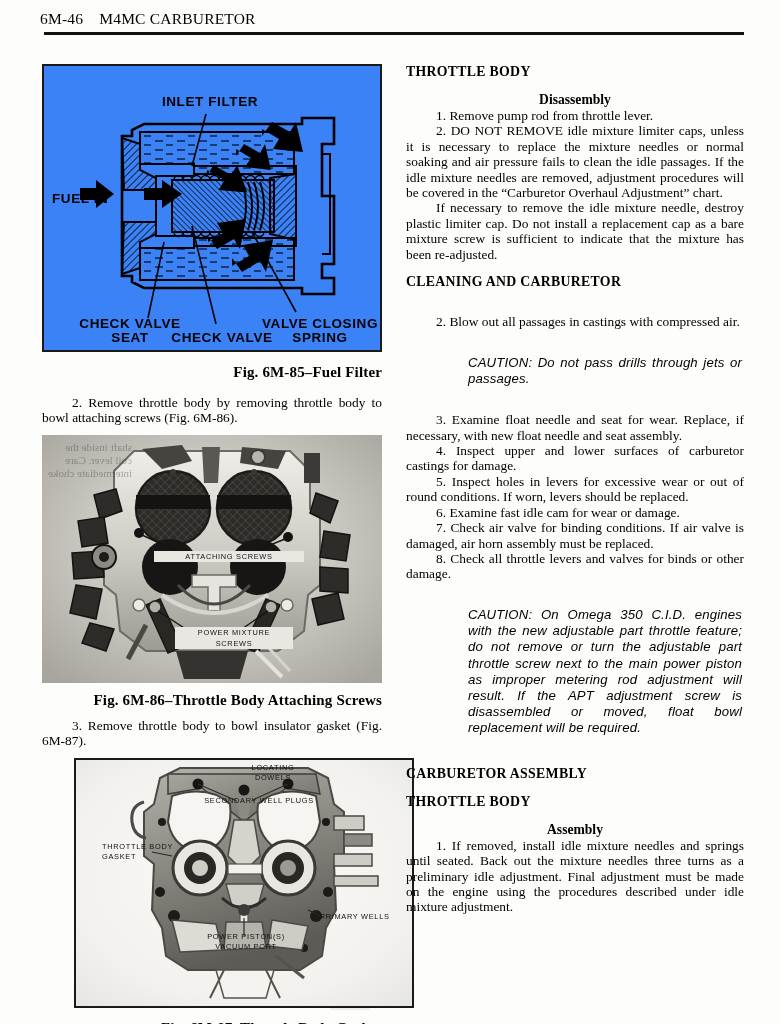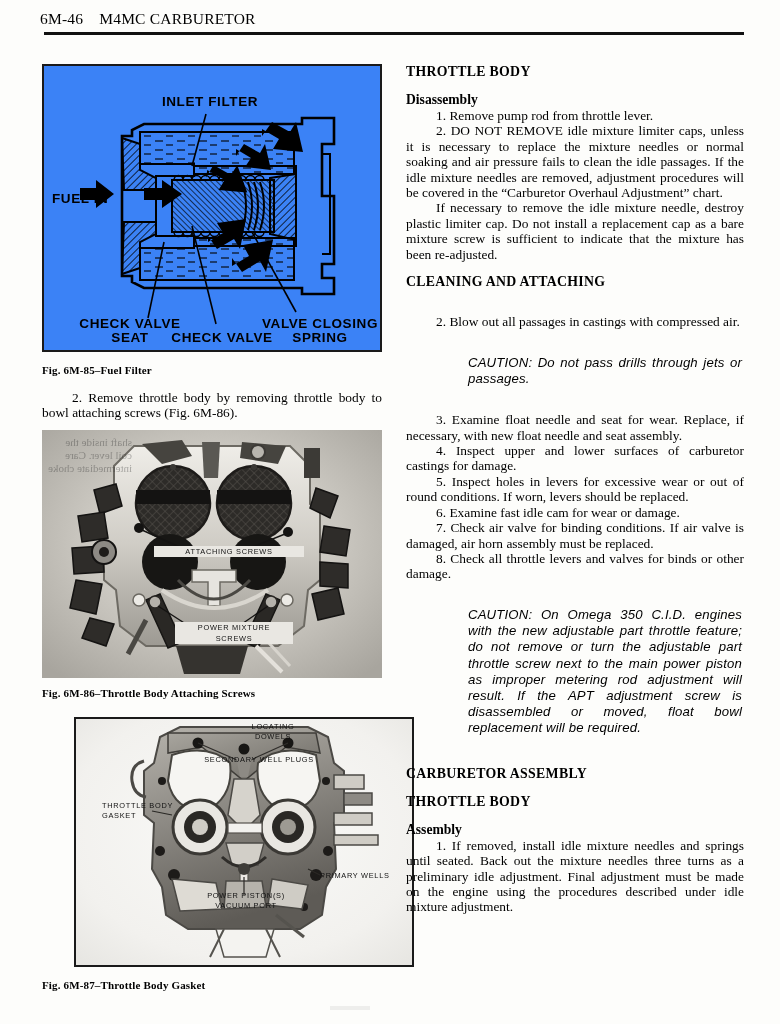--- a/index.html
+++ b/index.html
@@ -50,41 +50,42 @@
     font-family:"Liberation Serif", serif;
   }
   .p.indent{text-indent:30px;}
   .h1{
     font-size:13.8px;font-weight:bold;letter-spacing:.3px;
     margin:0;font-family:"Liberation Serif", serif;
   }
   .h2{
     font-size:13.6px;font-weight:bold;margin:0;
     font-family:"Liberation Serif", serif;
+    text-align:center;
   }
   .gap9{height:9px;}
   .gap12{height:12px;}
   .gap14{height:14px;}
   .gap16{height:16px;}
 
   .caution{
     font-family:"Liberation Sans", sans-serif;
     font-style:italic;
     font-size:13.2px;
     line-height:16.2px;
     text-align:justify;
     margin-left:62px;
     margin-right:2px;
     letter-spacing:.15px;
   }
 
   .fig-caption{
-    text-align:left;
+    text-align:right;
     font-weight:bold;
-    font-size:11px;
+    font-size:15px;
     font-family:"Liberation Serif", serif;
     letter-spacing:.15px;
   }
 
   
   .figbox{
     border:2px solid #1a1a1a;
     background:#3b82f6;
     box-sizing:border-box;
   }
@@ -309,20 +310,21 @@
       <div class="photo-label boxed" style="left:133px;top:203px;width:76px;">SCREWS</div>
 
       <div class="ghost" style="left:6px;top:6px;">shaft inside the
 coil lever. Care
 intermediate choke</div>
     </div>
 
     <div class="gap9"></div>
     <div class="fig-caption">Fig. 6M-86–Throttle Body Attaching Screws</div>
     <div class="gap9"></div>
+    <p class="p indent">3. Remove throttle body to bowl insulator gasket (Fig. 6M-87).</p>
     <div class="gap9"></div>
 
     <div class="figbox photo-wrap" id="fig87">
       <svg viewBox="0 0 336 246" width="336" height="246" style="display:block;">
         <defs>
           <radialGradient id="pg87" cx="50%" cy="45%" r="75%">
             <stop offset="0%" stop-color="#fafaf8"></stop>
             <stop offset="70%" stop-color="#f2f1ee"></stop>
             <stop offset="100%" stop-color="#e6e5e1"></stop>
           </radialGradient>
@@ -422,21 +424,21 @@
   <div class="col-right">
 
     <div class="h1">THROTTLE BODY</div>
     <div class="gap12"></div>
     <div class="h2">Disassembly</div>
     <p class="p indent">1. Remove pump rod from throttle lever.</p>
     <p class="p indent">2. DO NOT REMOVE idle mixture limiter caps, unless it is necessary to replace the mixture needles or normal soaking and air pressure fails to clean the idle passages. If the idle mixture needles are removed, adjustment procedures will be covered in the “Carburetor Overhaul Adjustment” chart.</p>
     <p class="p indent">If necessary to remove the idle mixture needle, destroy plastic limiter cap. Do not install a replacement cap as a bare mixture screw is sufficient to indicate that the mixture has been re-adjusted.</p>
 
     <div class="gap12"></div>
-    <div class="h1">CLEANING AND ATTACHING</div>
+    <div class="h1">CLEANING AND CARBURETOR</div>
 
     <div class="gap12"></div>
     <div class="gap12"></div>
 
     <p class="p indent">2. Blow out all passages in castings with compressed air.</p>
     <div class="gap12"></div>
     <p class="caution">CAUTION: Do not pass drills through jets or passages.</p>
     <div class="gap12"></div>
 
     <p class="p indent">3. Examine float needle and seat for wear. Replace, if necessary, with new float needle and seat assembly.</p>

